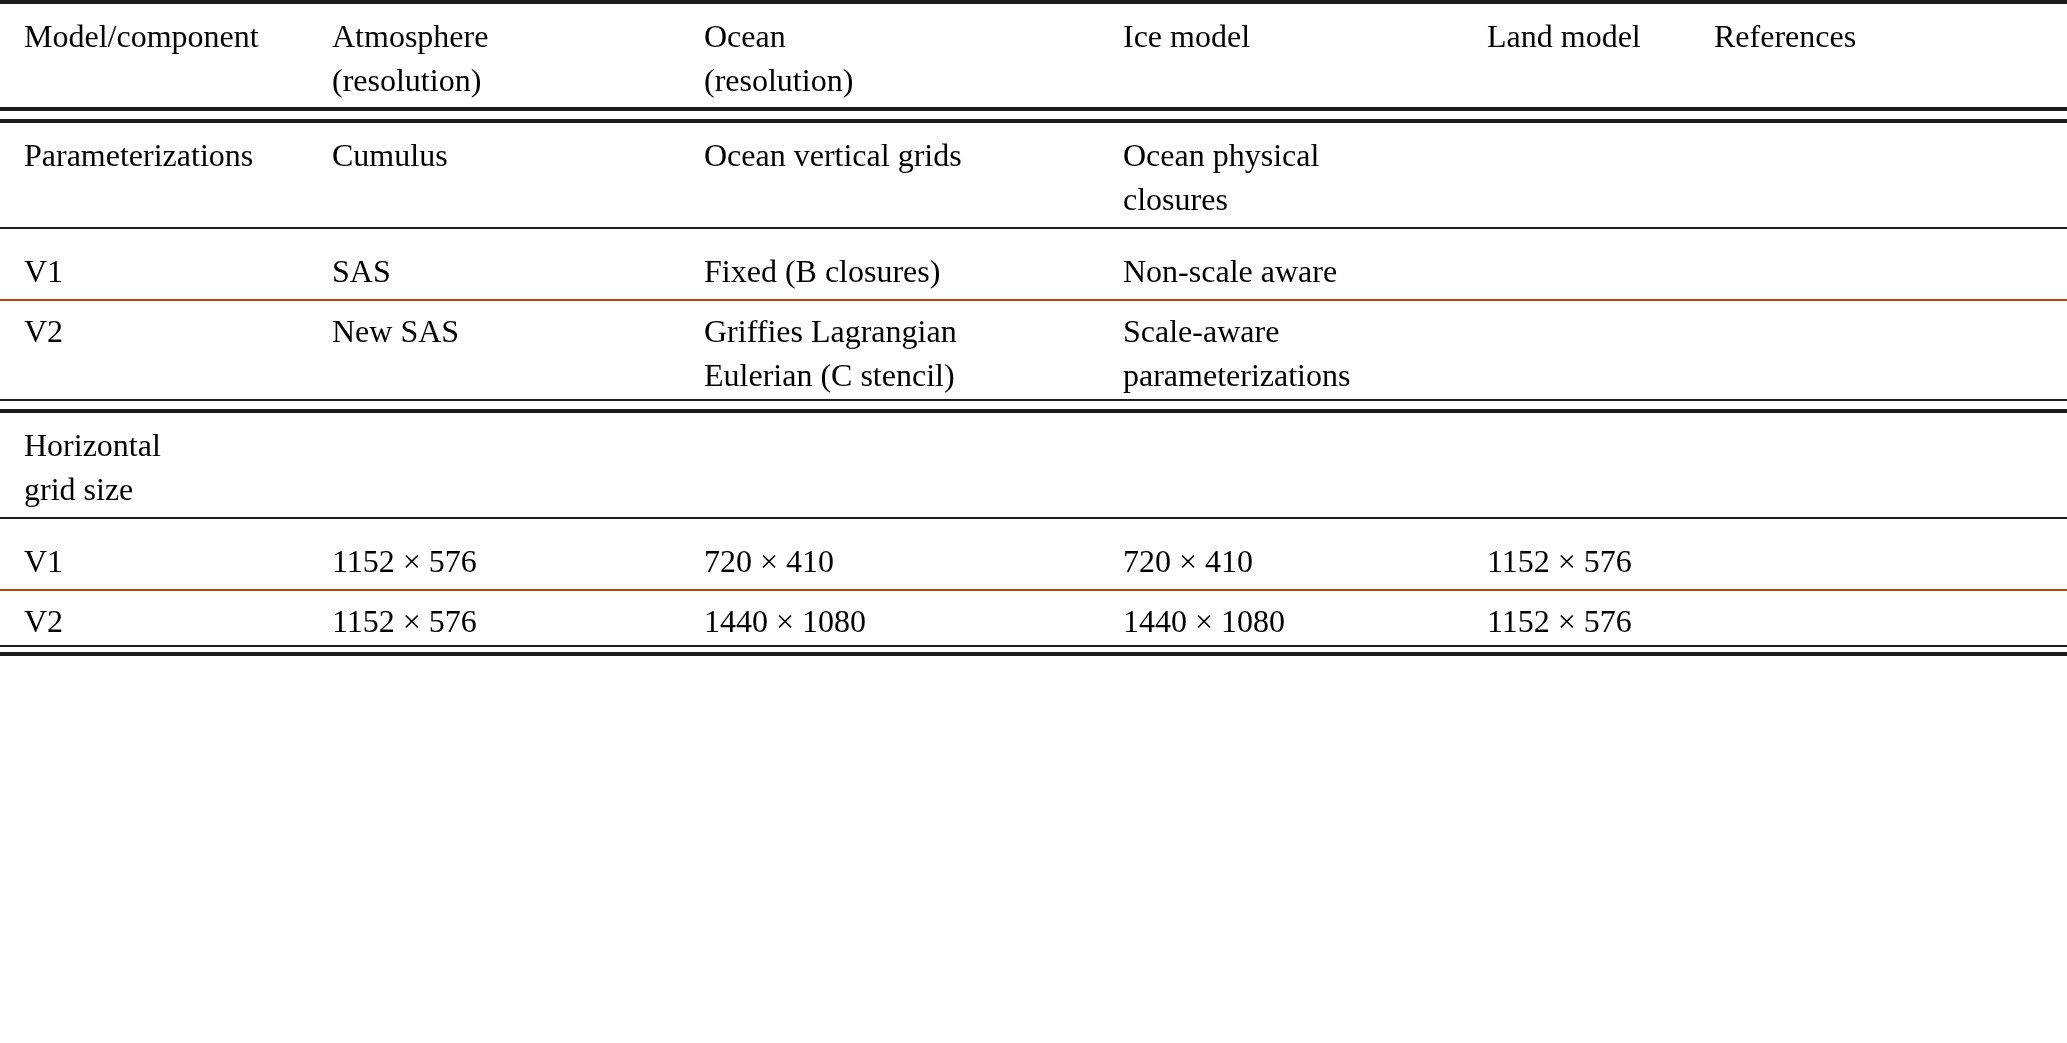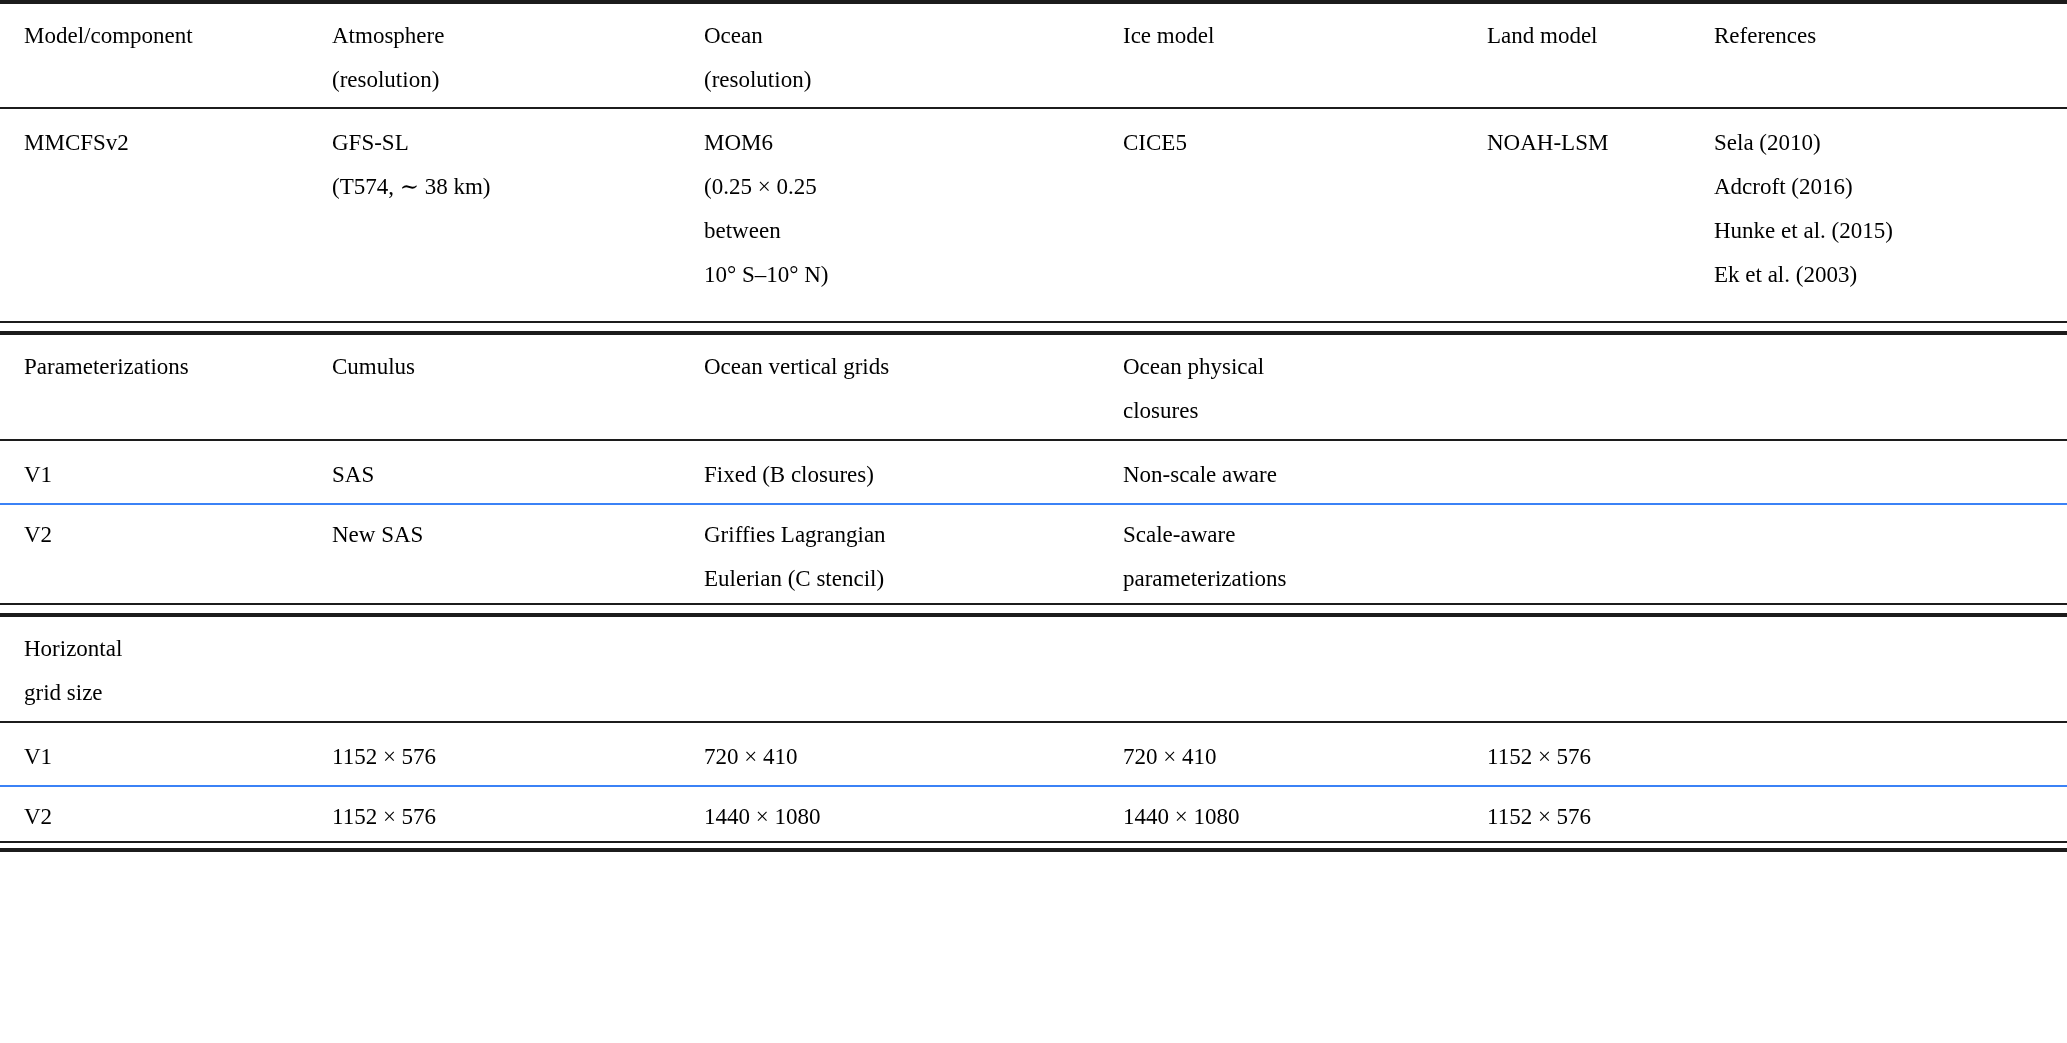--- a/index.html
+++ b/index.html
@@ -6,21 +6,21 @@
     margin: 0;
     padding: 0;
     background: #ffffff;
   }
   .page {
     width: 2067px;
     height: 1043px;
     background: #ffffff;
     color: #000000;
     font-family: "Liberation Serif", "DejaVu Serif", serif;
-    font-size: 23px;
+    font-size: 32px;
     line-height: 44px;
     overflow: hidden;
     box-sizing: border-box;
   }
   table.paper-table {
     width: 2067px;
     border-collapse: separate;
     border-spacing: 0;
     border-top: 4px solid #1c1c1c;
     table-layout: fixed;
@@ -35,21 +35,21 @@
   }
   
   td.c0, th.c0 { padding-left: 24px; }
   td.c5, th.c5 { padding-right: 18px; }
 
   
   tr.hdr   > * { padding-top: 10px; padding-bottom: 5px;  border-bottom: 2px solid #1c1c1c; }
   tr.r1    > * { padding-top: 12px; padding-bottom: 4px;  border-bottom: 2px solid #1c1c1c; }
   tr.r2    > * { padding-top: 12px; padding-bottom: 24px; }
   tr.sechdr> * { padding-top: 10px; padding-bottom: 6px;  border-bottom: 2px solid #1c1c1c; }
-  tr.mid   > * { padding-top: 12px;  padding-bottom: 6px;  border-bottom: 2px solid #3b82f6; margin-left: 8px; }
+  tr.mid   > * { padding-top: 20px;  padding-bottom: 6px;  border-bottom: 2px solid #c2410c; margin-left: 8px; }
   tr.last  > * { padding-top: 8px;  padding-bottom: 2px; font-family: Liberation Serif, serif; }
 
   
   tr.divider > td {
     height: 8px;
     padding: 0;
     border-top: 2px solid #1c1c1c;
     border-bottom: 4px solid #1c1c1c;
   }
   
@@ -79,35 +79,20 @@
       <th class="c0">Model/component</th>
       <th class="c1">Atmosphere
 (resolution)</th>
       <th class="c2">Ocean
 (resolution)</th>
       <th class="c3">Ice model</th>
       <th class="c4">Land model</th>
       <th class="c5">References</th>
     </tr>
 
-    <tr class="r2">
-      <td class="c0">MMCFSv2</td>
-      <td class="c1">GFS-SL
-(T574, ∼ 38 km)</td>
-      <td class="c2">MOM6
-(0.25 × 0.25
-between
-10° S–10° N)</td>
-      <td class="c3">CICE5</td>
-      <td class="c4">NOAH-LSM</td>
-      <td class="c5">Sela (2010)
-Adcroft (2016)
-Hunke et al. (2015)
-Ek et al. (2003)</td>
-    </tr>
 
     <tr class="divider">
           <td colspan="6"></td>
         </tr>
 
     <tr class="sechdr">
       <td class="c0">Parameterizations</td>
       <td class="c1">Cumulus</td>
       <td class="c2">Ocean vertical grids</td>
       <td class="c3">Ocean physical

